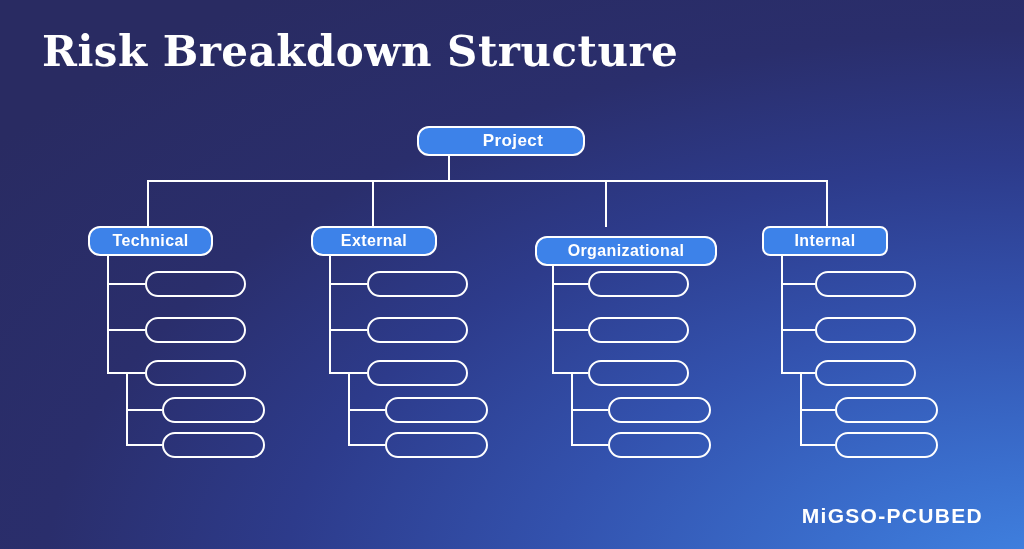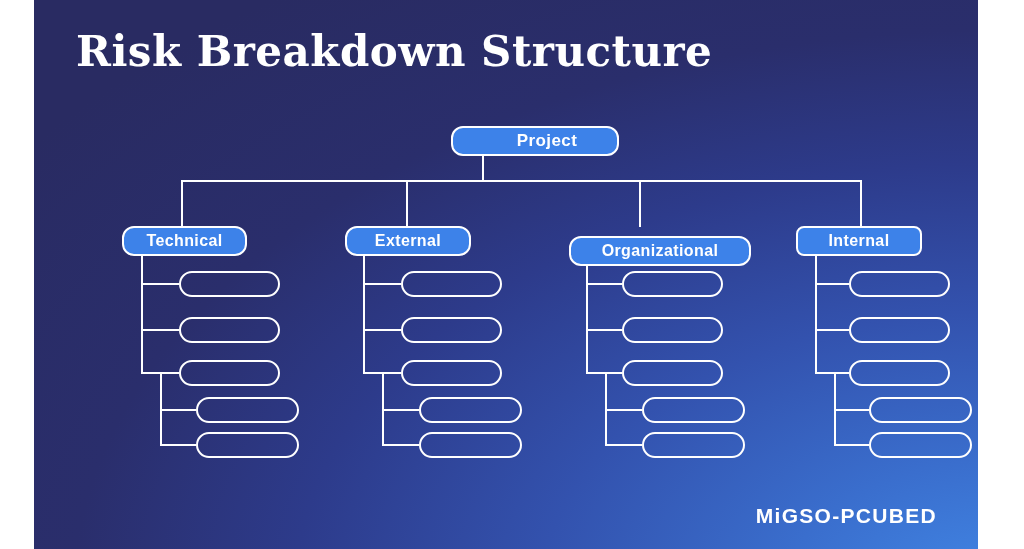--- a/index.html
+++ b/index.html
@@ -1,25 +1,24 @@
 <!DOCTYPE html>
 <html><head>
 <meta charset="utf-8">
 <style>
   html,body { margin:0; padding:0; }
   .stage {
     position:relative;
-    width:944px; height:549px;
+    width:1024px; height:549px;
     overflow:hidden;
     background:
       radial-gradient(130% 135% at 103% 108%,
         #4187e6 0%, #3a6ecd 18%, #3352ae 38%,
         #2d3b8b 58%, #2a2e6c 76%, #292b62 100%);
     font-family:"Liberation Sans", sans-serif;
-    margin-left:34px;
   }
   .title {
     position:absolute; left:42px; top:27px;
     margin:0;
     font-family:"DejaVu Serif", serif;
     font-weight:700;
     font-size:42px;
     letter-spacing:0.5px;
     color:#ffffff;
   }

